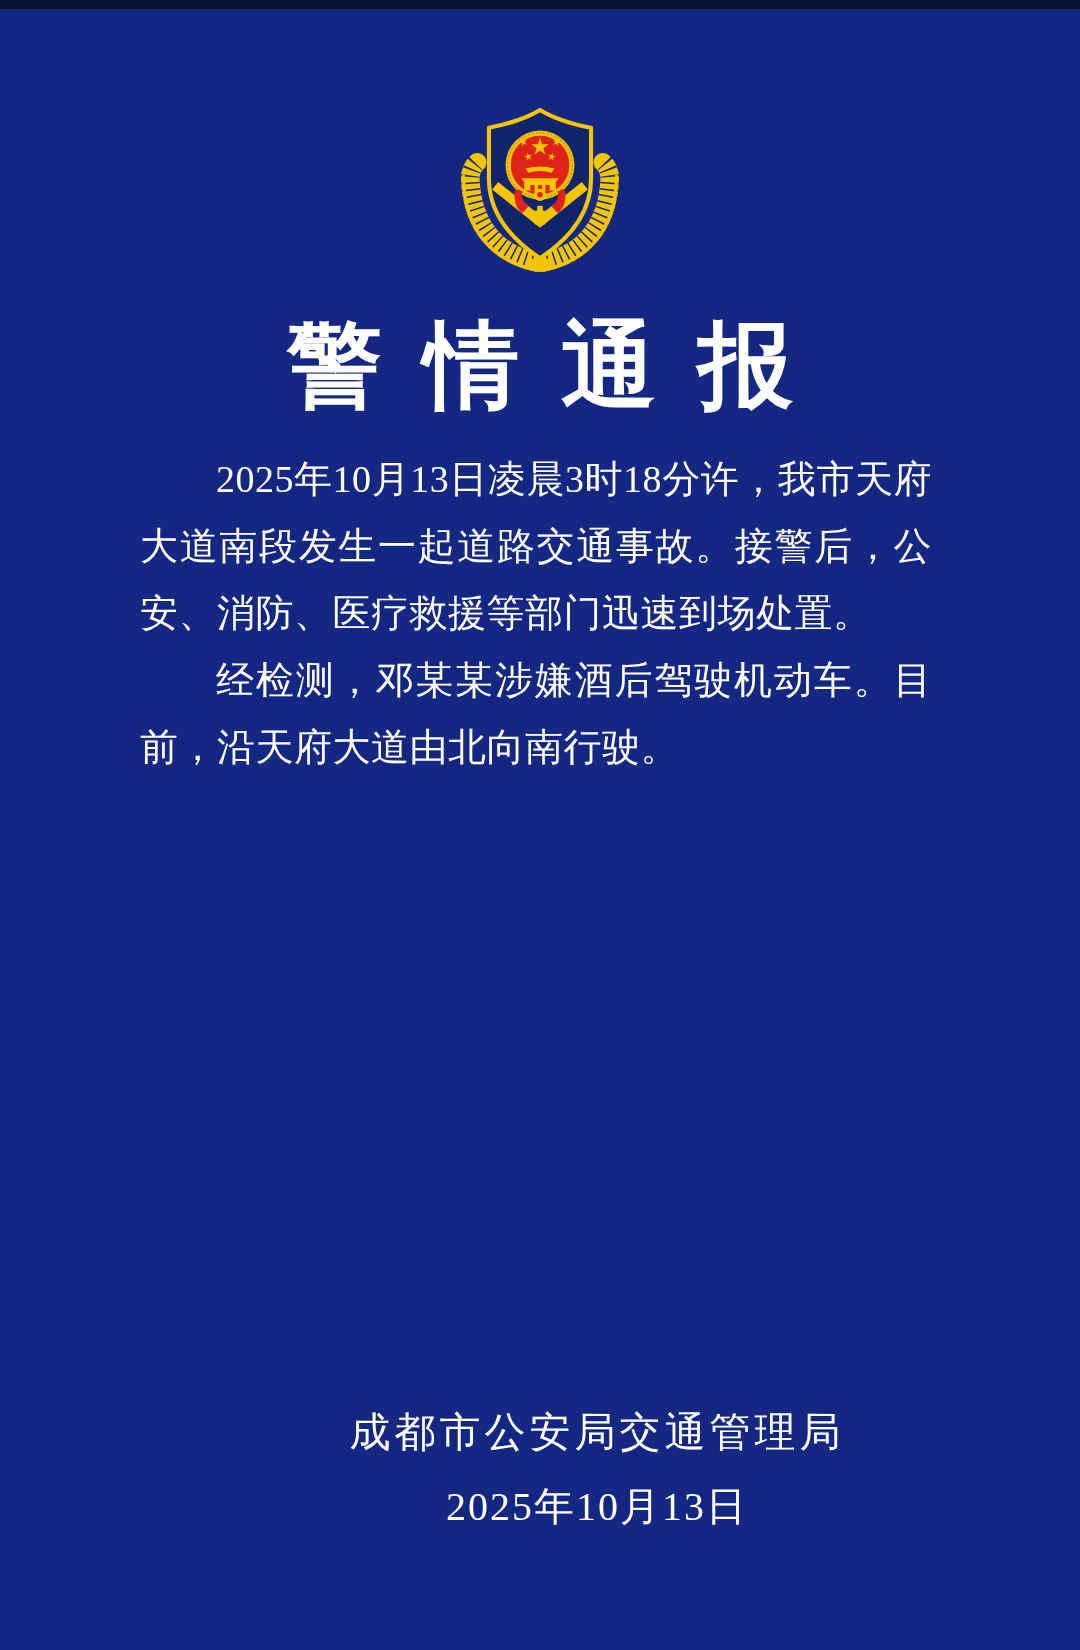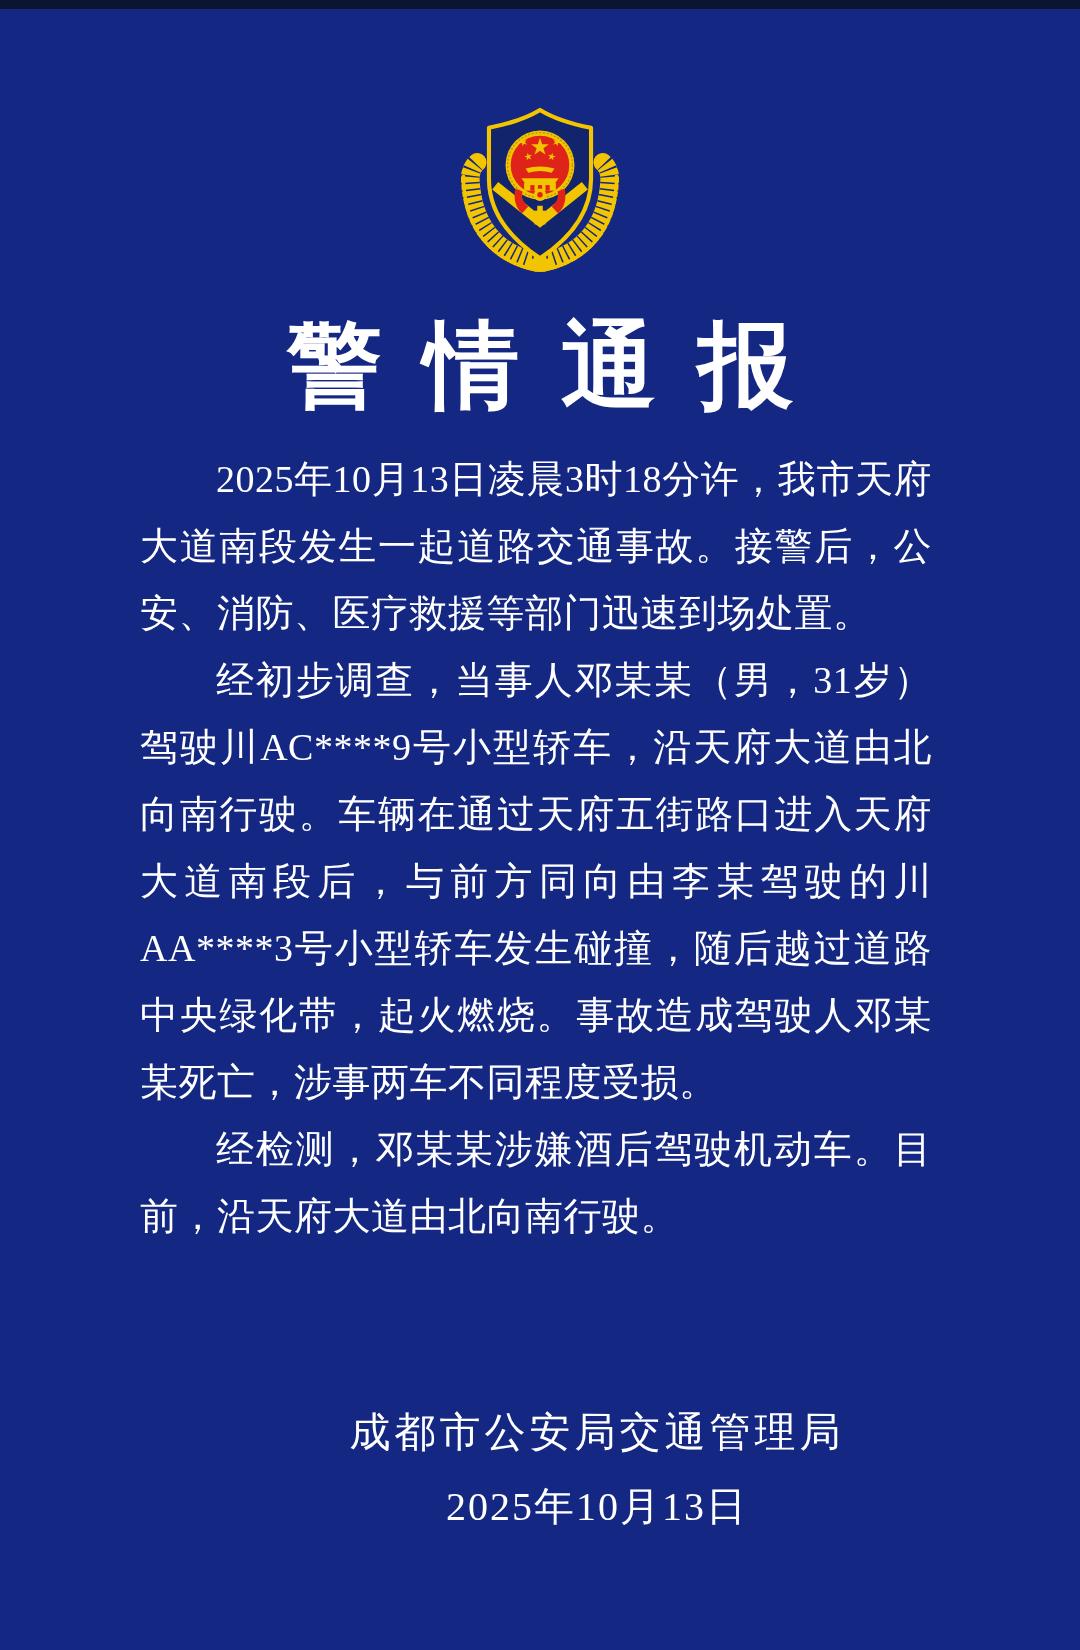--- a/index.html
+++ b/index.html
@@ -120,21 +120,20 @@
       <path d="M156,124 Q160,148 146,160 L137,150 Q148,142 146,128 Z" fill="#DF2318"></path>
       <circle cx="120" cy="133" r="9" fill="#F2C500"></circle>
       <circle cx="120" cy="133" r="4" fill="#DF2318"></circle>
     </svg>
   </div>
 
   <h1 class="title">警情通报</h1>
 
   <div class="body-text">
     <p>2025年10月13日凌晨3时18分许，我市天府大道南段发生一起道路交通事故。接警后，公安、消防、医疗救援等部门迅速到场处置。</p>
-    <p>经初步调查，当事人邓某某（男，31岁）驾驶川AC****9号小型轿车，沿天府大道由北向南行驶。车辆在通过天府五街路口进入天府大道南段后，与前方同向由李某驾驶的川AA****3号小型轿车发生碰撞，随后越过道路中央绿化带，起火燃烧。事故造成驾驶人邓某某死亡，涉事两车不同程度受损。</p>
     <p>经检测，邓某某涉嫌酒后驾驶机动车。目前，沿天府大道由北向南行驶。</p>
   </div>
 
   <div class="signature">
     <div class="sig-agency">成都市公安局交通管理局</div>
     <div class="sig-date">2025年10月13日</div>
   </div>
 
 </div>
 

